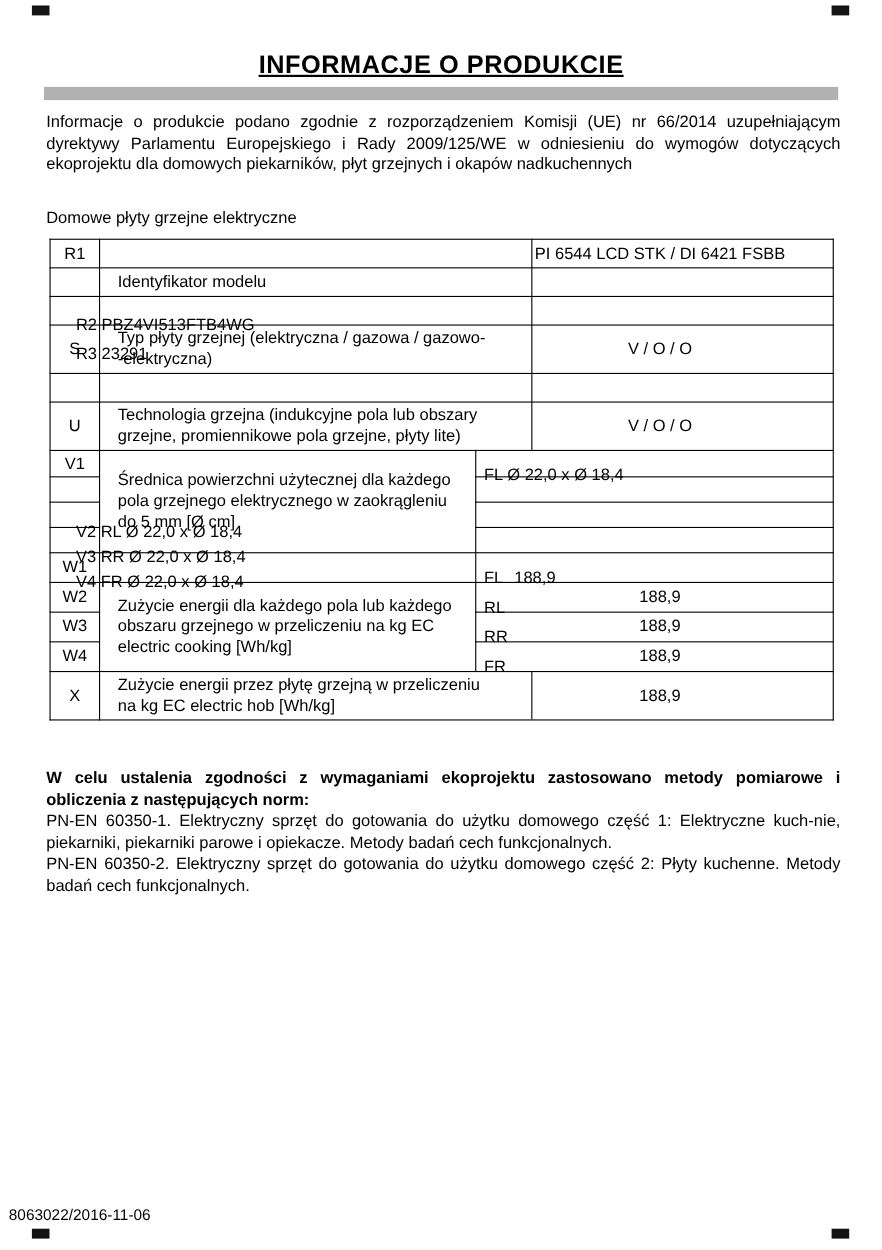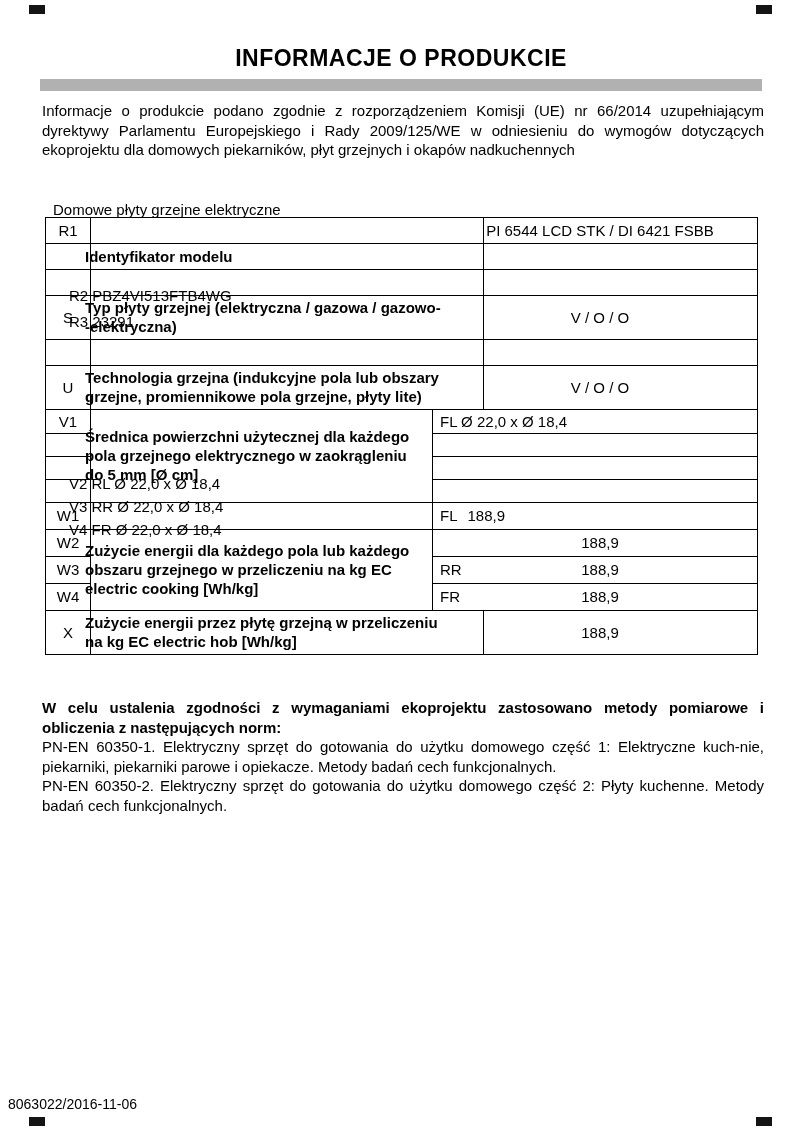--- a/index.html
+++ b/index.html
@@ -4,34 +4,34 @@
 <style>
   html,body{margin:0;padding:0;background:#ffffff;}
   .page{position:relative;width:802px;height:1136px;background:#ffffff;
         font-family:"Liberation Sans","DejaVu Sans",sans-serif;color:#000;overflow:hidden;}
   .crop{position:absolute;width:16px;height:9px;background:#141414;}
   .crop.tl{left:29px;top:5px}
   .crop.tr{left:756px;top:5px}
   .crop.bl{left:29px;top:1117px}
   .crop.br{left:756px;top:1117px}
   .title{position:absolute;left:0;top:45px;width:100%;margin:0;text-align:center;
-         font-size:23px;font-weight:700;letter-spacing:.5px;}
+         font-size:23px;font-weight:700;letter-spacing:.5px;text-decoration:underline;}
   .graybar{position:absolute;left:40px;top:79px;width:722px;height:12px;background:#b1b1b1;}
   .intro{position:absolute;left:42px;top:101px;width:722px;margin:0;
          font-size:15px;line-height:19.5px;text-align:justify;}
-  .caption{position:absolute;left:42px;top:190px;margin:11px;font-size:15px;}
+  .caption{position:absolute;left:42px;top:190px;margin:0;font-size:15px;}
   .tbl{position:absolute;left:45px;top:217px;width:713px;height:438px;font-size:15px;}
   .hl{position:absolute;height:1px;background:#000;}
   .vl{position:absolute;width:1px;background:#000;}
   .cell{position:absolute;display:flex;align-items:center;white-space:nowrap;}
   .code{left:1px;width:44px;justify-content:center;}
   .valC{left:418px;width:274px;justify-content:center;text-align:center;}
-  .valL{left:388px;width:324px;padding-left:7px;box-sizing:border-box;}
+  .valL{left:388px;width:324px;padding-left:7px;box-sizing:border-box;margin-top:10px;}
   .glitch{left:24px;margin-top:39px;}
-  .lbl{left:40px;line-height:19px;white-space:pre-line;font-weight:bold;}
+  .lbl{left:62px;line-height:19px;white-space:pre-line;}
   .methods{position:absolute;left:42px;top:698px;width:722px;font-size:15px;line-height:19.5px;}
   .methods p{margin:0;text-align:justify;}
   .methods .bold{font-weight:700;}
   .footer{position:absolute;left:8px;top:1096px;font-size:14px;}
 </style>
 </head>
 <body>
 
 <div class="page">
 
@@ -107,20 +107,21 @@
 
     <div class="cell code" style="top:285px;height:27px">W1</div>
     <div class="cell valL" style="top:285px;height:27px">
       <span>FL</span>
       <span style="margin-left:10px">188,9</span>
     </div>
     <div class="cell lbl" style="top:312px;height:81px">Zużycie energii dla każdego pola lub każdego
 obszaru grzejnego w przeliczeniu na kg EC
 electric cooking [Wh/kg]</div>
     <div class="cell code" style="top:312px;height:27px">W2</div>
+    <div class="cell valL" style="top:312px;height:27px">RL</div>
     <div class="cell valC" style="top:312px;height:27px">188,9</div>
     <div class="cell code" style="top:339px;height:27px">W3</div>
     <div class="cell valL" style="top:339px;height:27px">RR</div>
     <div class="cell valC" style="top:339px;height:27px">188,9</div>
     <div class="cell code" style="top:366px;height:27px">W4</div>
     <div class="cell valL" style="top:366px;height:27px">FR</div>
     <div class="cell valC" style="top:366px;height:27px">188,9</div>
 
     <div class="cell code" style="top:393px;height:44px">X</div>
     <div class="cell lbl" style="top:393px;height:44px">Zużycie energii przez płytę grzejną w przeliczeniu

